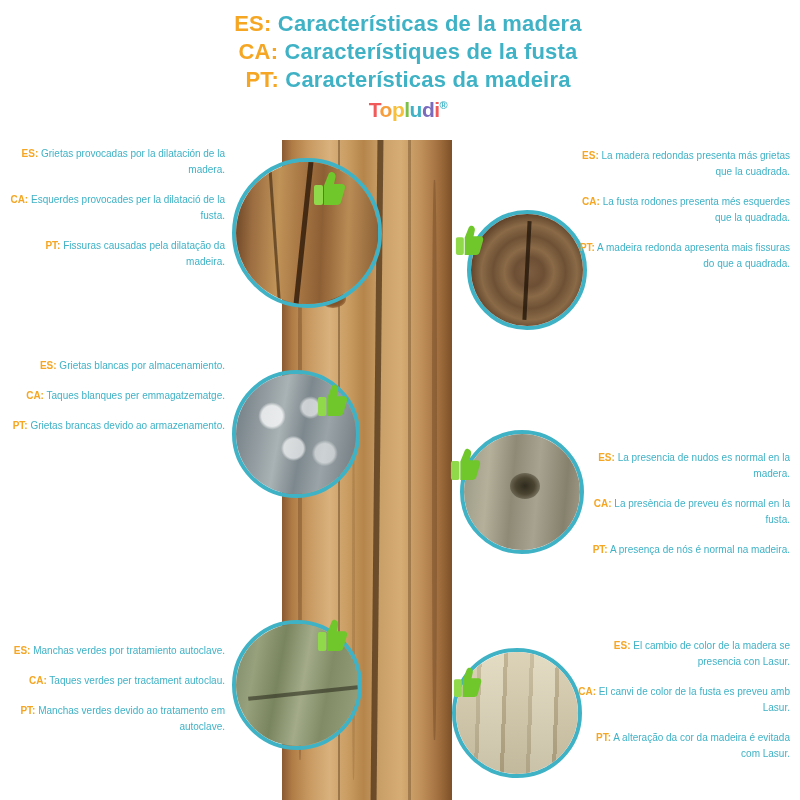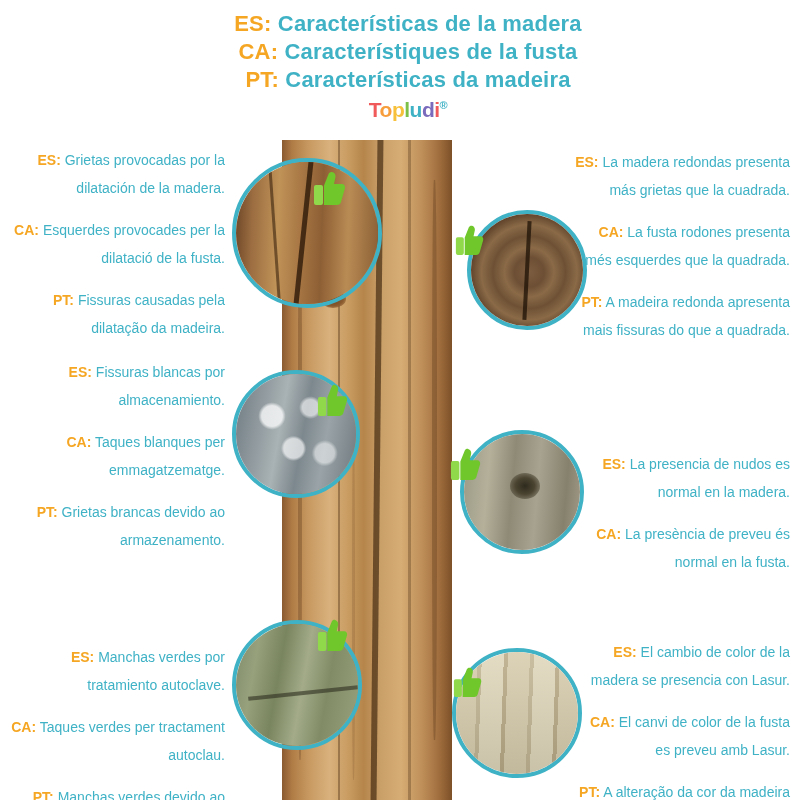--- a/index.html
+++ b/index.html
@@ -182,21 +182,21 @@
     content: "";
     position: absolute; inset: 0;
     background: linear-gradient(180deg, rgba(255,255,255,0.12), rgba(0,0,0,0.1));
   }
 
   
   .thumb { position: absolute; }
   .thumb svg { display: block; }
 
   
-  .txt { position: absolute; font-size: 14px; line-height: 28px; color: #3fb2c6; }
+  .txt { position: absolute; font-size: 10px; line-height: 16px; color: #3fb2c6; }
   .txt .lang { color: #f5a623; font-weight: bold; }
   .txt p { margin: 0 0 14px 0; }
   .txt p:last-child { margin-bottom: 0; }
   .right { text-align: right; }
   .left { text-align: right; }
 </style>
 </head>
 <body>
 
 <div class="header">
@@ -309,41 +309,45 @@
   </p>
   <p>
     <span class="lang">PT:</span>
     <span>A madeira redonda apresenta mais fissuras do que a quadrada.</span>
   </p>
 </div>
 
 <div class="txt right" style="left:10px; top:358px; width:215px;">
   <p>
     <span class="lang">ES:</span>
-    <span>Fissuras blancas por almacenamiento.</span>
+    <span>Grietas blancas por almacenamiento.</span>
   </p>
   <p>
     <span class="lang">CA:</span>
     <span>Taques blanques per emmagatzematge.</span>
   </p>
   <p>
     <span class="lang">PT:</span>
     <span>Grietas brancas devido ao armazenamento.</span>
   </p>
 </div>
 
 <div class="txt left" style="left:575px; top:450px; width:215px;">
   <p>
     <span class="lang">ES:</span>
     <span>La presencia de nudos es normal en la madera.</span>
   </p>
   <p>
     <span class="lang">CA:</span>
     <span>La presència de preveu és normal en la fusta.</span>
   </p>
+  <p>
+    <span class="lang">PT:</span>
+    <span>A presença de nós é normal na madeira.</span>
+  </p>
 </div>
 
 <div class="txt right" style="left:10px; top:596px; width:215px;margin-top:47px;">
   <p>
     <span class="lang">ES:</span>
     <span>Manchas verdes por tratamiento autoclave.</span>
   </p>
   <p>
     <span class="lang">CA:</span>
     <span>Taques verdes per tractament autoclau.</span>

